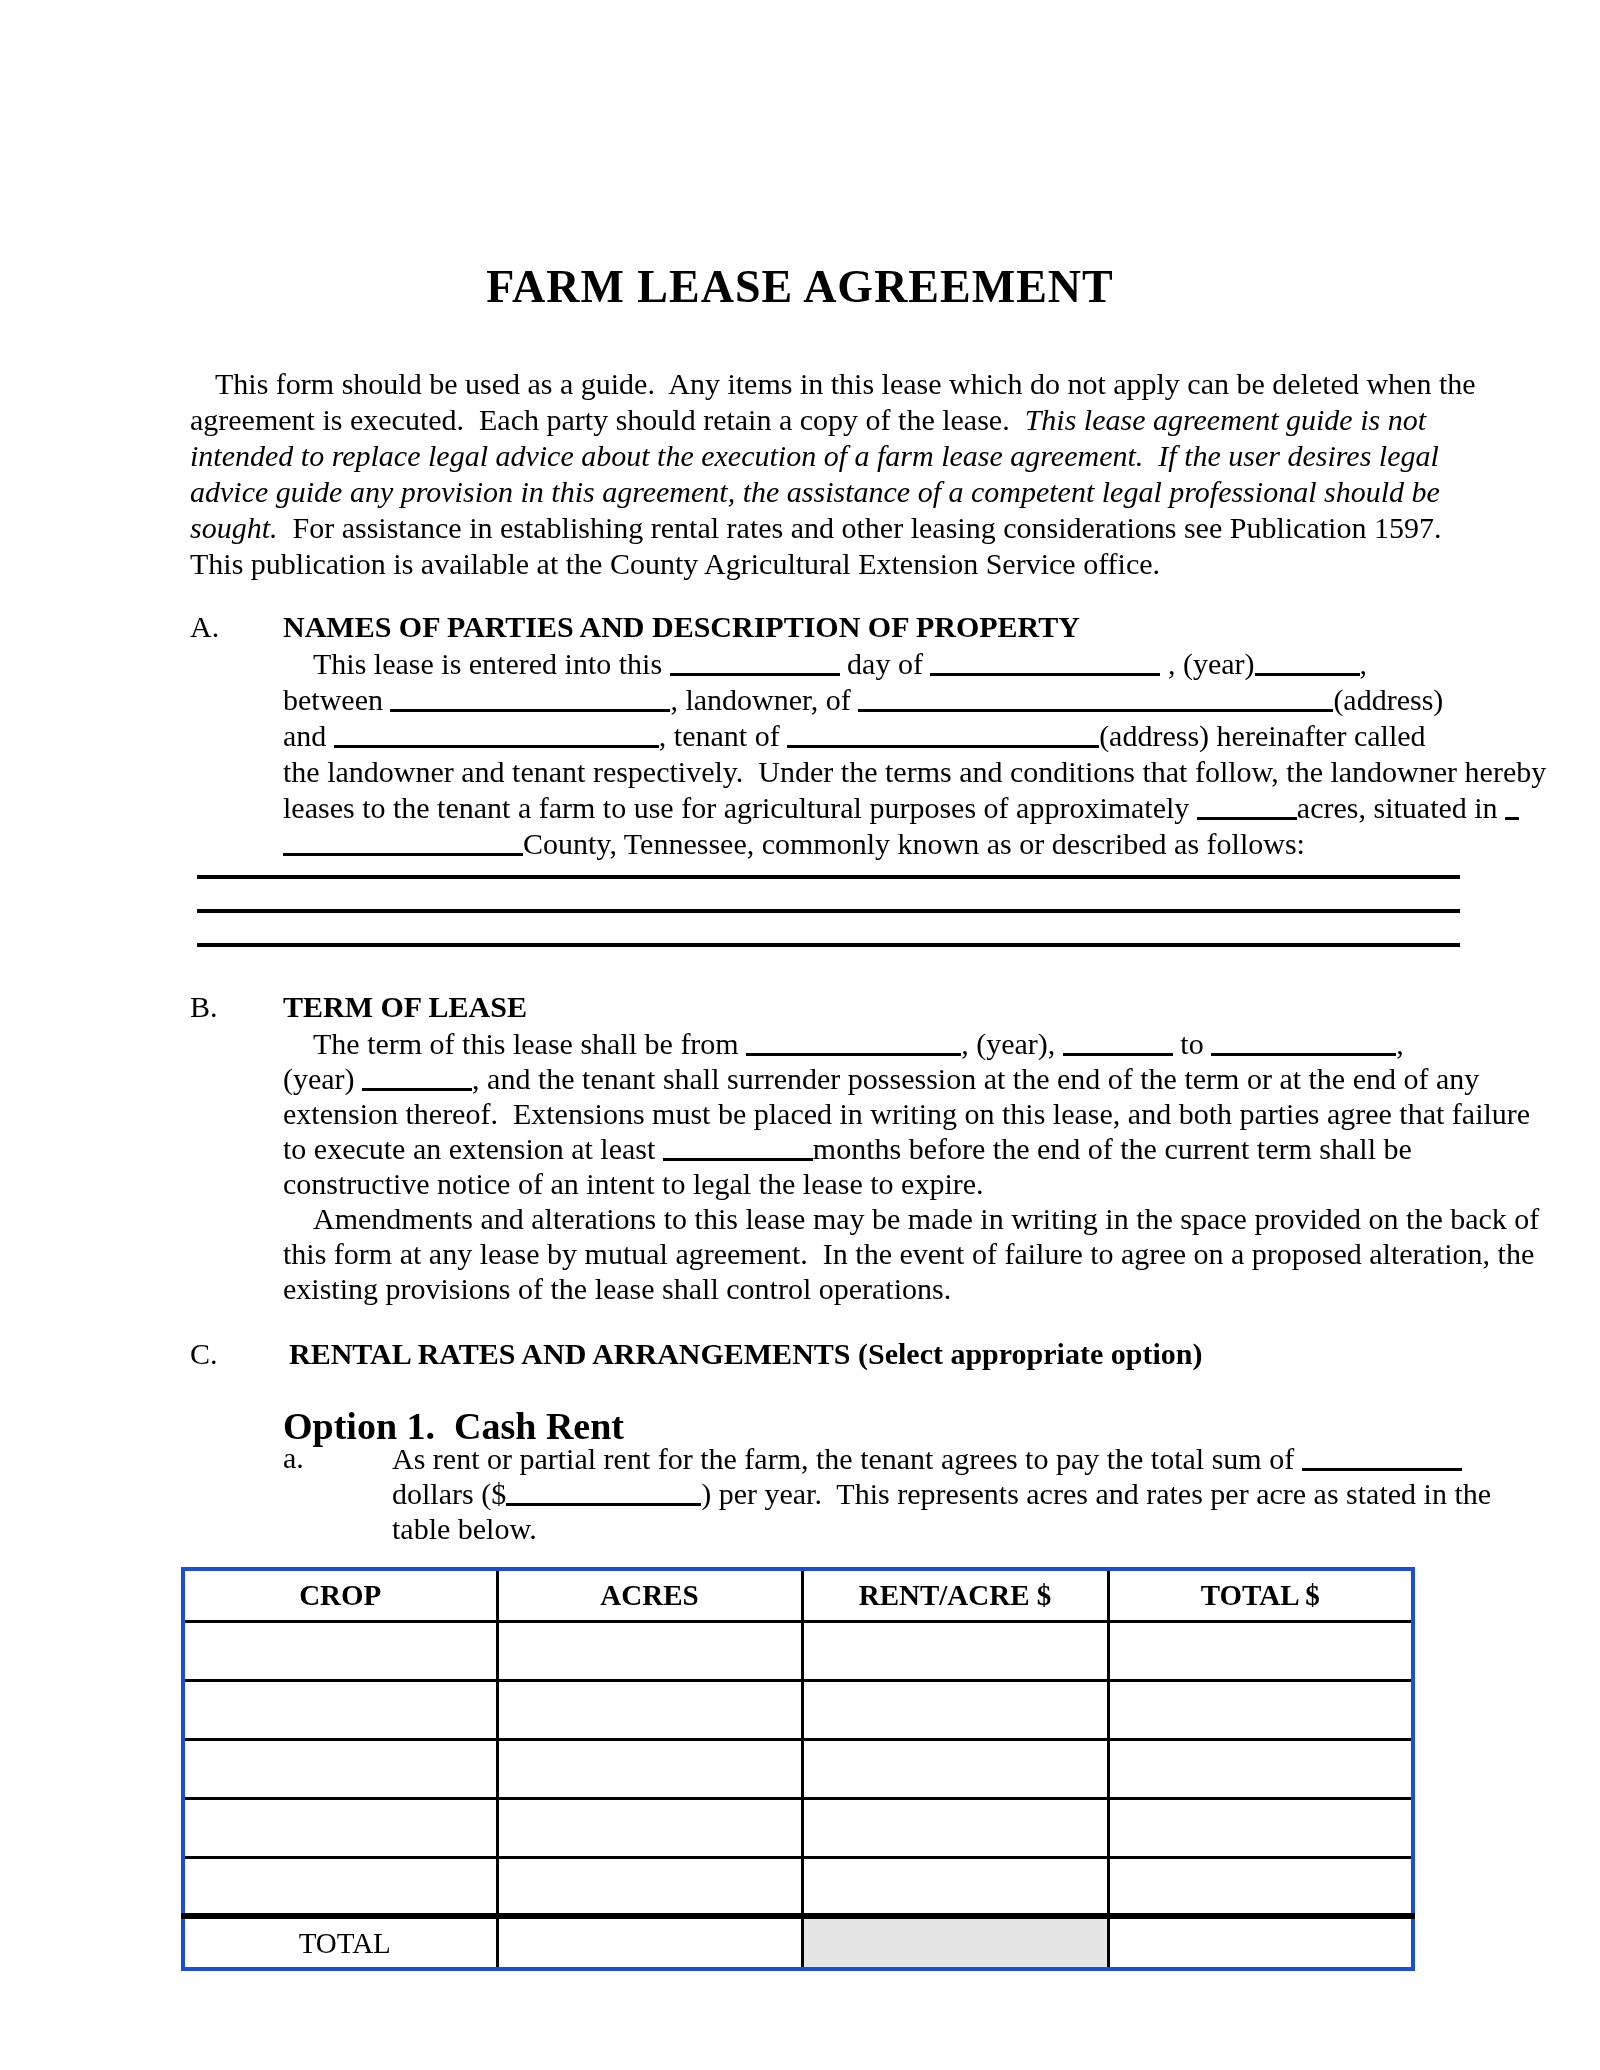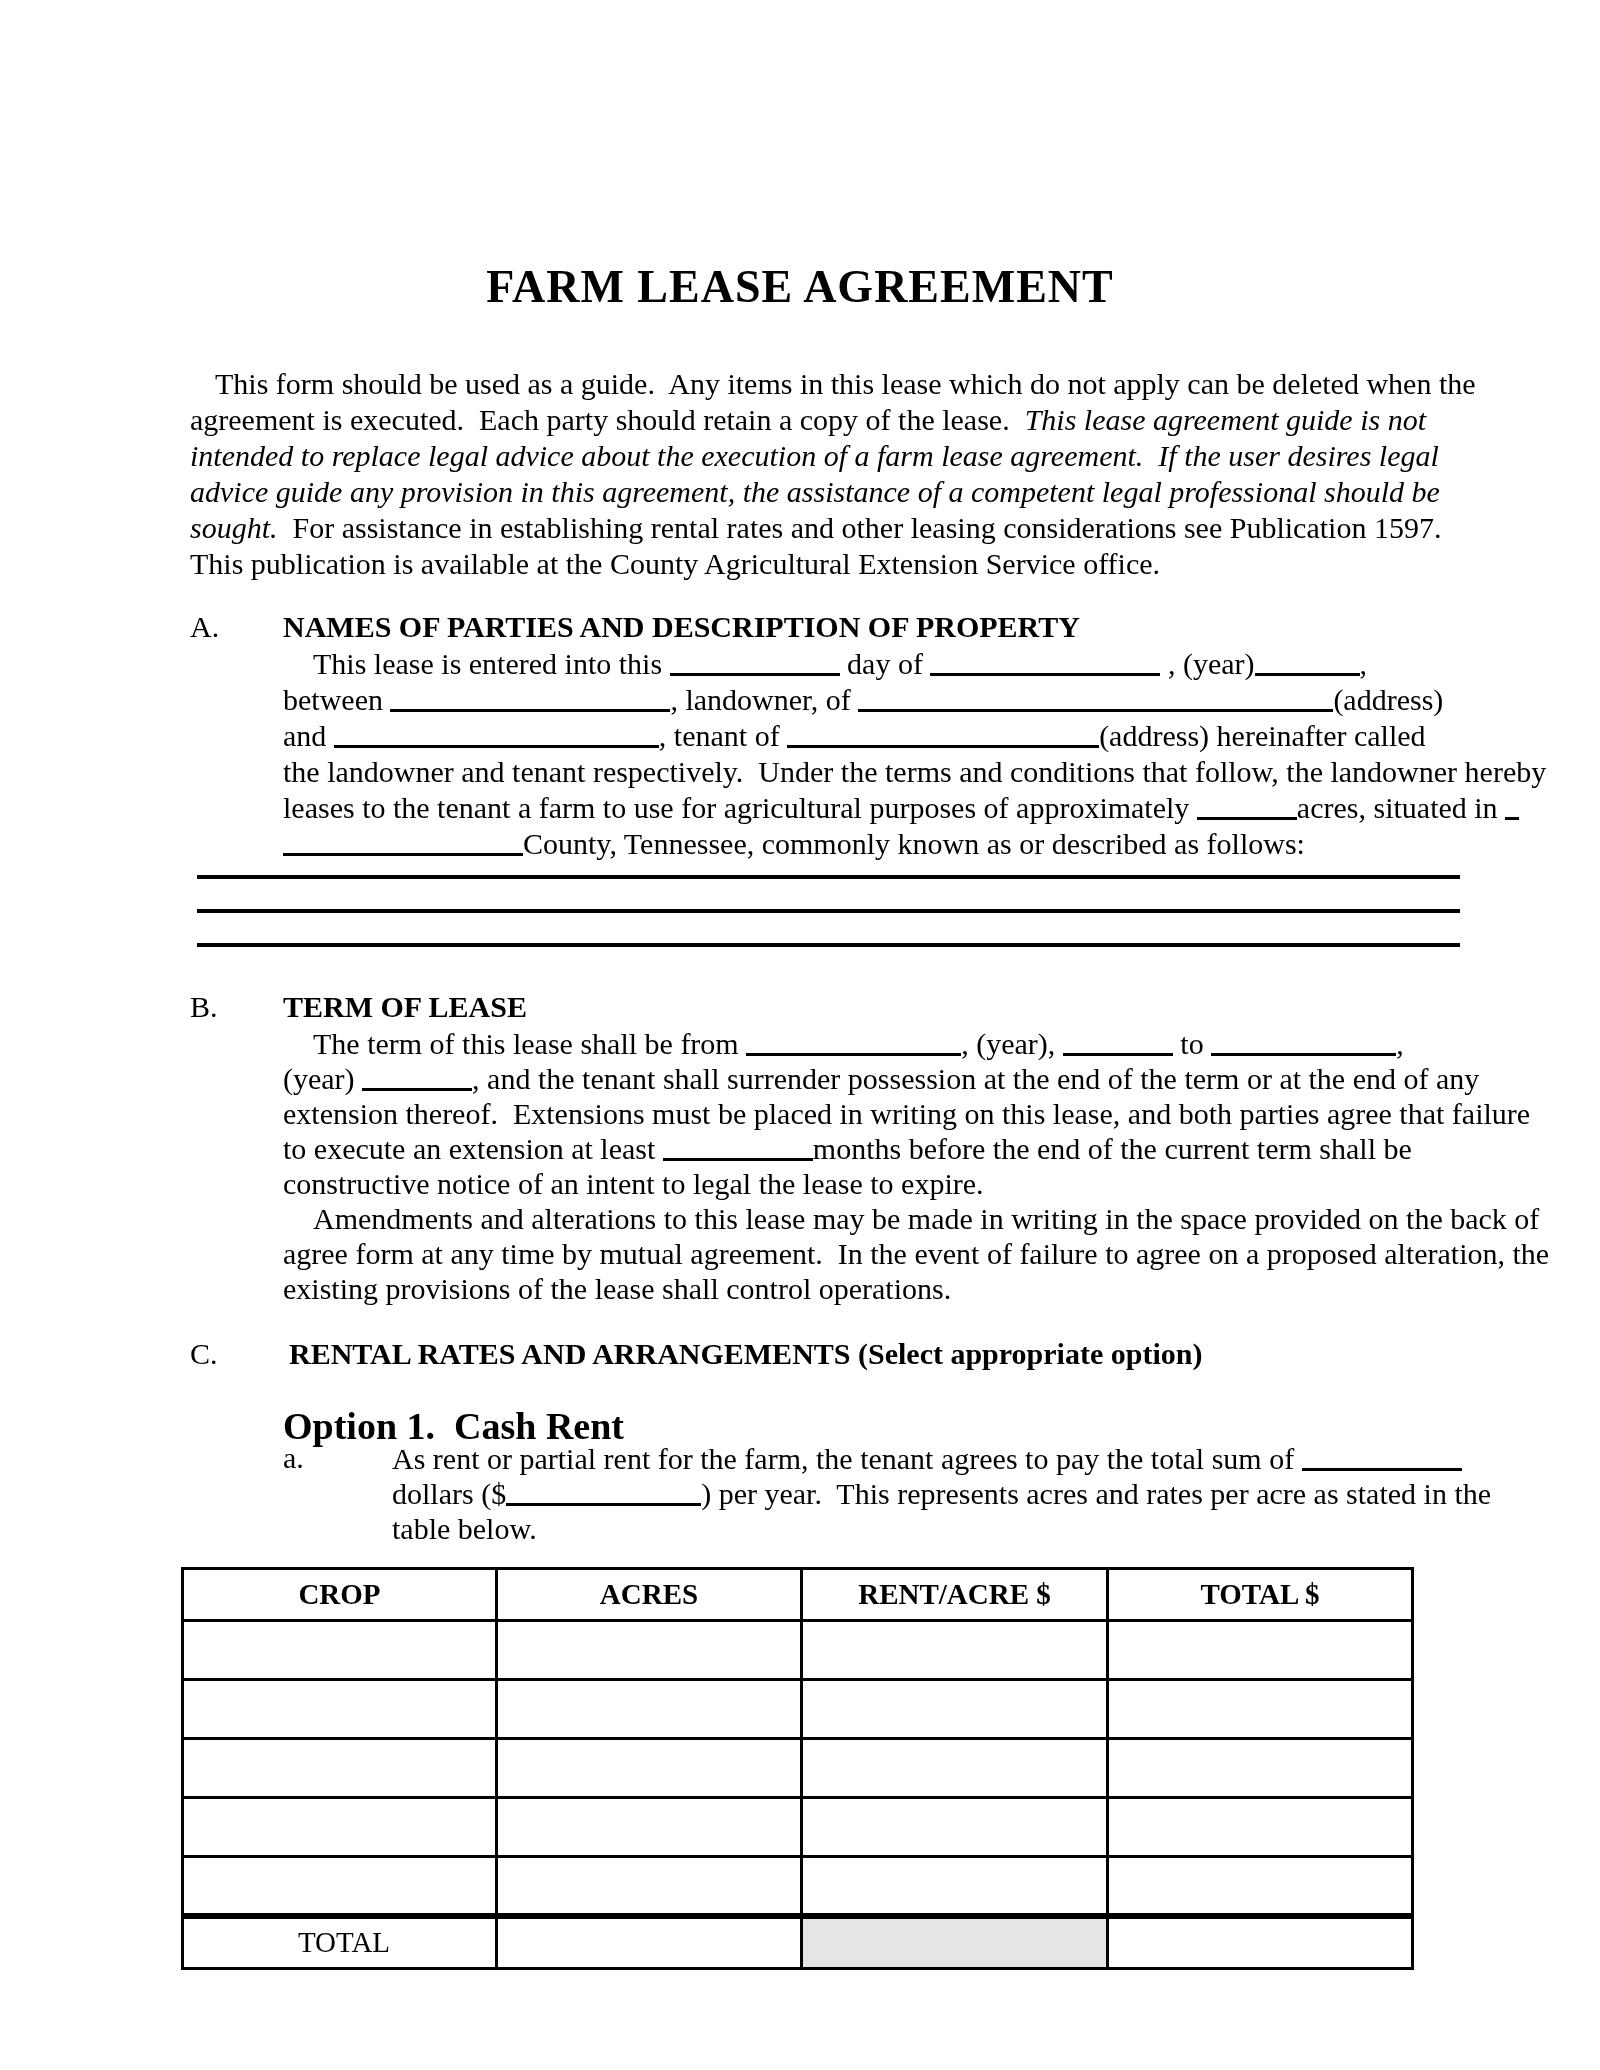--- a/index.html
+++ b/index.html
@@ -31,21 +31,21 @@
   .item-label{font-size:30px;}
   .rule{height:4px;background:#000;}
   table.crop-table{
     border-collapse:collapse;table-layout:fixed;
     width:1230px;
     font-size:29px;
   }
   table.crop-table, table.crop-table th, table.crop-table td{
     border:3px solid #000;
   }
-  table.crop-table{border:2px solid #1d4ed8;}
+  table.crop-table{border:4px solid #1d4ed8;}
   table.crop-table thead tr{height:52px;}
   table.crop-table tbody tr{height:59px;}
   table.crop-table tfoot tr{height:53px;}
   table.crop-table tfoot td{border-top:6px solid #000;}
   table.crop-table th{font-weight:bold;text-align:center;vertical-align:middle;}
   table.crop-table tfoot td.total-label{
     font-weight:normal;text-align:center;padding-left:10px;vertical-align:middle;
   }
 </style>
 </head>
@@ -81,21 +81,21 @@
 
   <div class="abs sec-letter" style="left:190px;top:990px;">B.</div>
   <div class="abs sec-head" style="left:283px;top:990px;">TERM OF LEASE</div>
   <div class="abs para-b" style="left:283px;top:1026px;width:1250px;">
       <div class="tline"><span class="ind" style="width: 30px;"></span><span>The term of this lease shall be from </span><span class="blank" style="width: 215px;"></span><span>, (year), </span><span class="blank" style="width: 110px;"></span><span> to </span><span class="blank" style="width: 185px;"></span><span>,</span></div>
       <div class="tline"><span>(year) </span><span class="blank" style="width: 110px;"></span><span>, and the tenant shall surrender possession at the end of the term or at the end of any</span></div>
       <div class="tline"><span>extension thereof.  Extensions must be placed in writing on this lease, and both parties agree that failure</span></div>
       <div class="tline"><span>to execute an extension at least </span><span class="blank" style="width: 150px;"></span><span>months before the end of the current term shall be</span></div>
       <div class="tline"><span>constructive notice of an intent to legal the lease to expire.</span></div>
       <div class="tline"><span class="ind" style="width: 30px;"></span><span>Amendments and alterations to this lease may be made in writing in the space provided on the back of</span></div>
-      <div class="tline"><span>agree form at any time by mutual agreement.  In the event of failure to agree on a proposed alteration, the</span></div>
+      <div class="tline"><span>this form at any lease by mutual agreement.  In the event of failure to agree on a proposed alteration, the</span></div>
       <div class="tline"><span>existing provisions of the lease shall control operations.</span></div>
     </div>
 
   <div class="abs sec-letter" style="left:190px;top:1337px;">C.</div>
   <div class="abs sec-head" style="left:283px;top:1337px;margin-left:6px;">RENTAL RATES AND ARRANGEMENTS (Select appropriate option)</div>
 
   <div class="abs opt-head" style="left:283px;top:1404px;">Option 1.  Cash Rent</div>
 
   <div class="abs item-label" style="left:283px;top:1441px;">a.</div>
   <div class="abs para-b" style="left:392px;top:1441px;width:1150px;">

